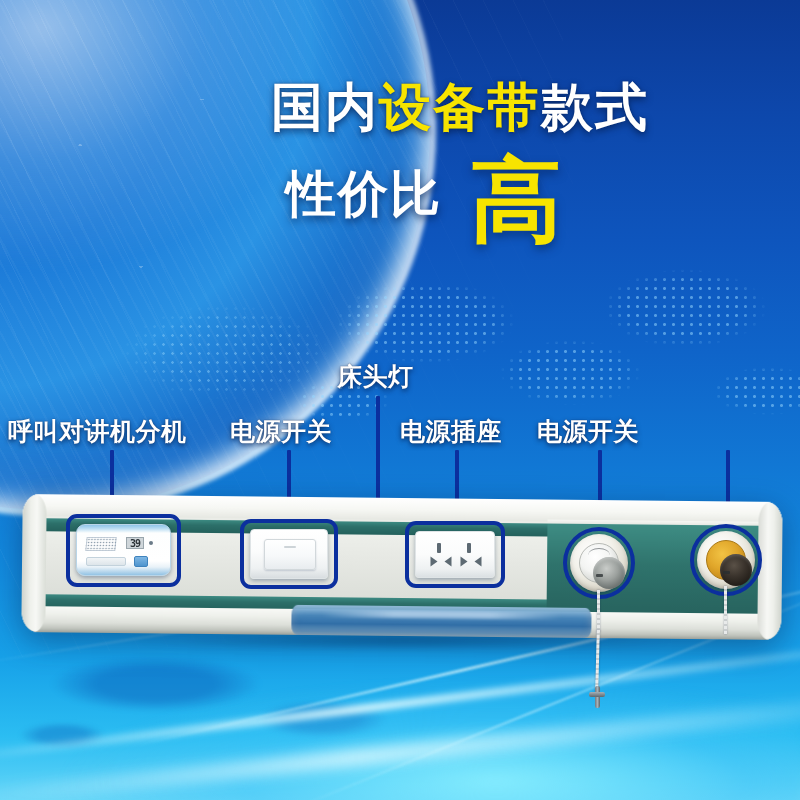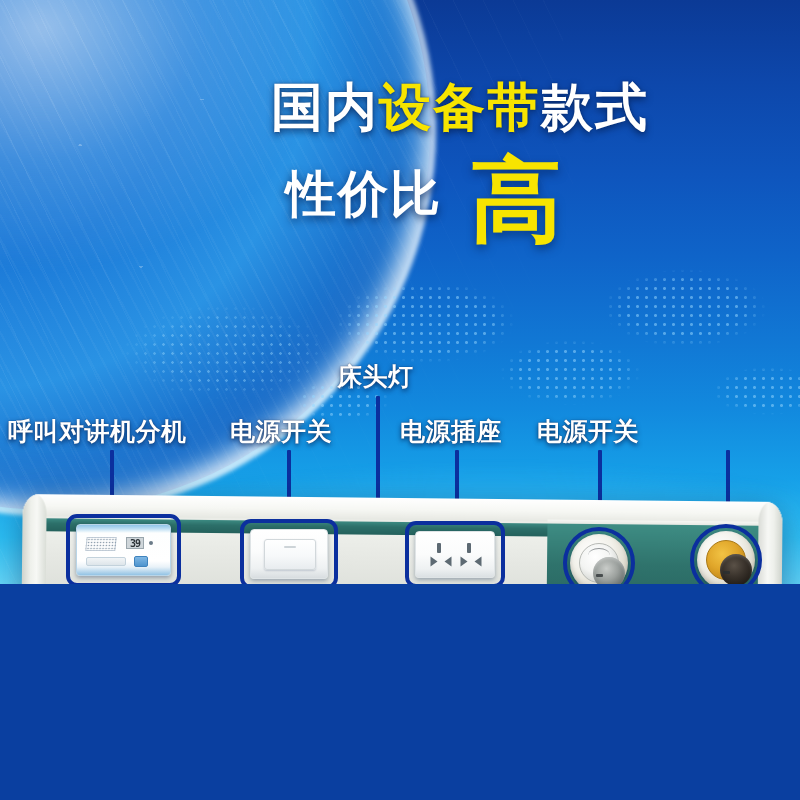--- a/index.html
+++ b/index.html
@@ -5,21 +5,21 @@
 <style>
   * { box-sizing: border-box; margin: 0; padding: 0; }
   html, body {
     width: 800px; height: 800px;
     background: #0a3fa0;
     font-family: "DejaVu Sans", "Liberation Sans", sans-serif;
     overflow: hidden;
   }
   #stage {
     position: relative;
-    width: 800px; height: 584px;
+    width: 800px; height: 800px;
     overflow: hidden;
     background: #15803d;
   }
 
   
   .bg-base {
     position: absolute; inset: 0;
     background:
       linear-gradient(180deg,
         #0b3a96 0%,
@@ -300,21 +300,21 @@
   }
   .end-cap.left { left: 0; }
   .end-cap.right { right: 0; background: linear-gradient(270deg, #cfd3cc 0%, #eef0eb 35%, #f7f8f5 60%, #dadcd7 100%); }
 
   
   .module { position: absolute; }
 
   
   .intercom {
     left: 76px; top: 524px; width: 95px; height: 52px;
-    border-radius: 4px;
+    border-radius: 9px;
     background: linear-gradient(180deg, #8fc4e8 0%, #b9dcf2 7%, #fdfefe 16%, #ffffff 72%, #e9f2f8 84%, #93c3e4 100%);
     box-shadow: 0 2px 4px rgba(0,30,70,.35);
     border: 1px solid #b9d5e8;
   }
   .ic-grille {
     position: absolute; left: 9px; top: 12px; width: 30px; height: 14px;
     background-image: radial-gradient(circle, rgba(110,130,150,.85) .9px, transparent 1.1px);
     background-size: 3px 3px;
     border: 1px solid rgba(140,160,180,.5);
     transform: skewX(-6deg);

